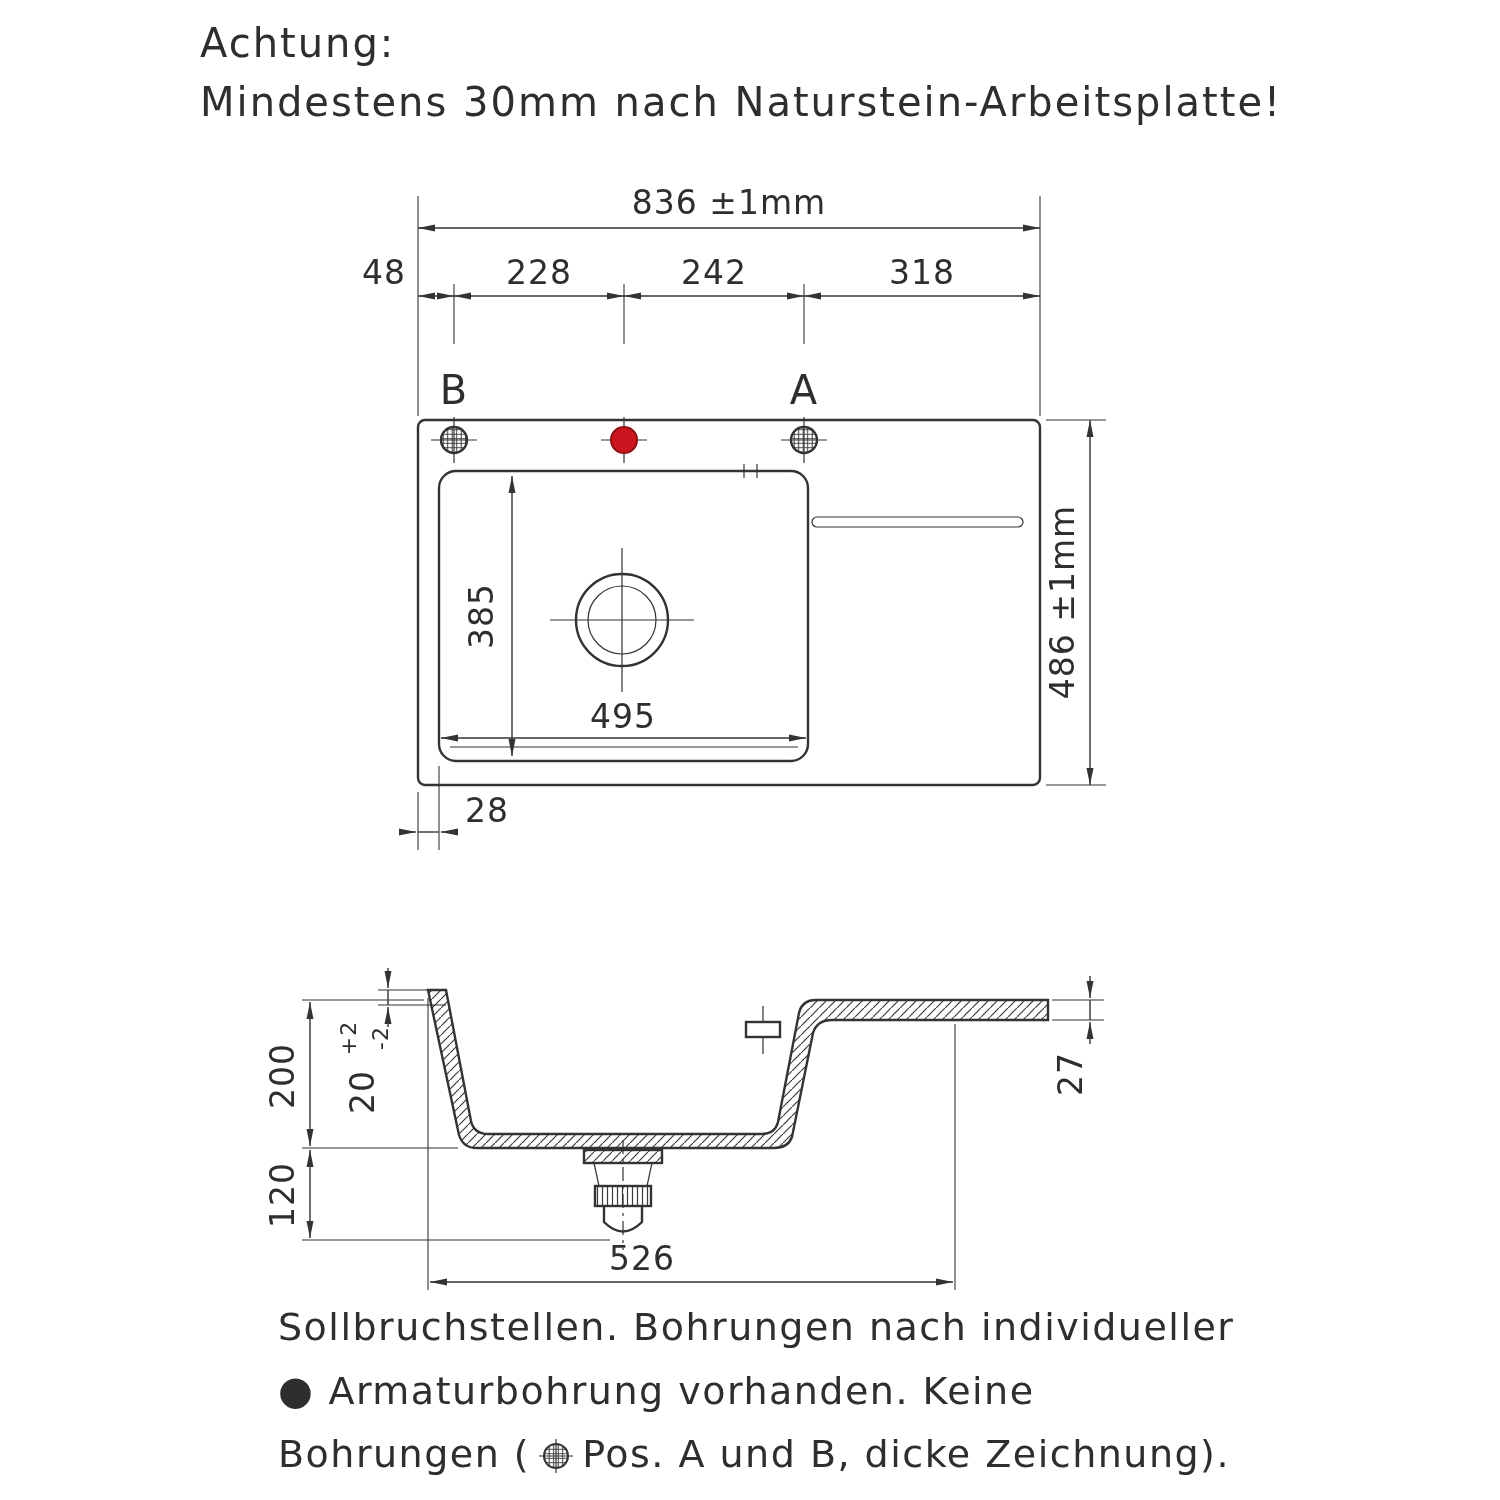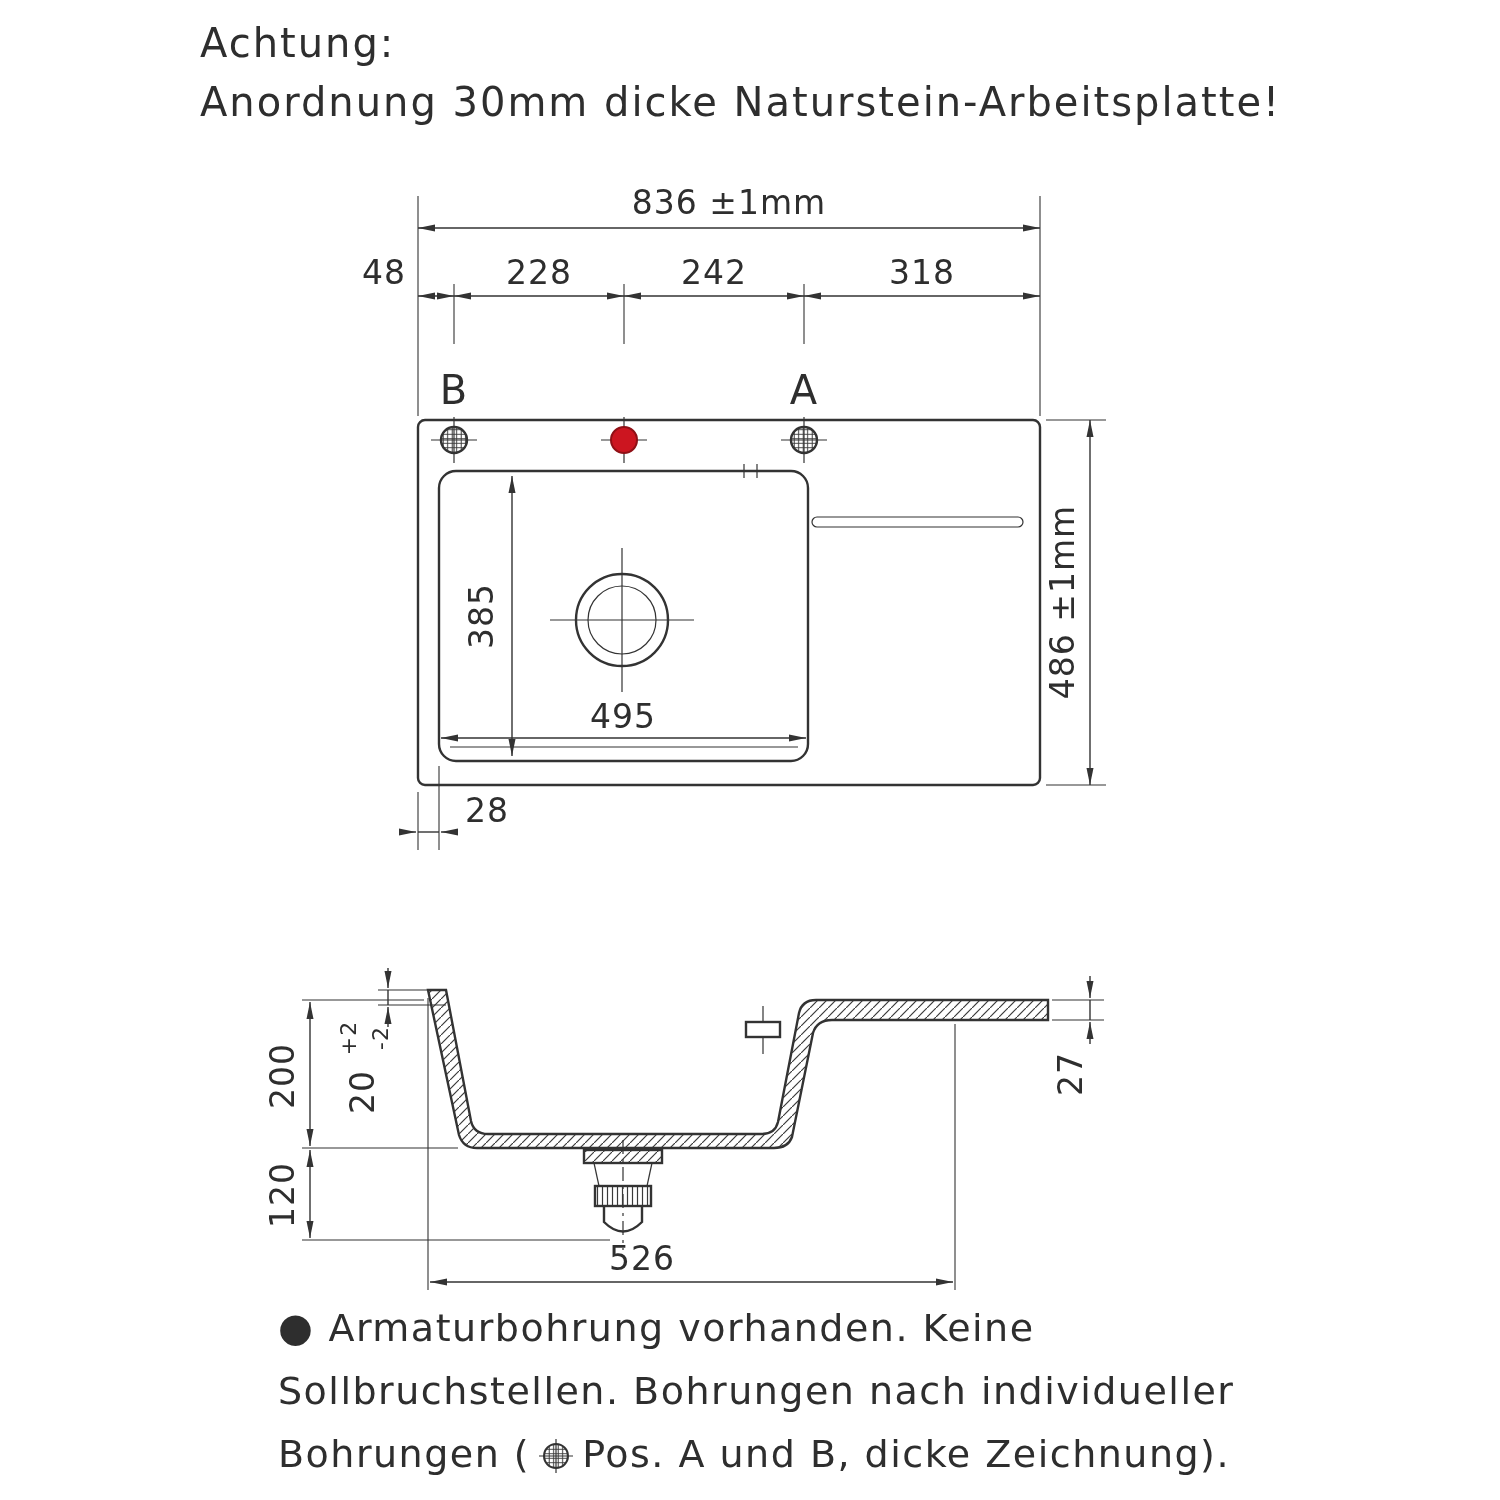--- a/index.html
+++ b/index.html
@@ -19,21 +19,21 @@
   .dim  { stroke:#333333; stroke-width:1.4; }
   .nofill { fill:none; }
 </style>
 </head>
 <body>
 
 <div class="stage">
 
   <div class="header">
     <div>Achtung:</div>
-    <div>Anordnung 30mm dicke Naturstein-Arbeitsplatte!</div>
+    <div>Mindestens 30mm nach Naturstein-Arbeitsplatte!</div>
   </div>
 
   <svg class="drawing" width="1500" height="1500" viewBox="0 0 1500 1500">
     <defs>
       <marker id="arr" viewBox="0 0 18 8" refX="17.5" refY="4" markerWidth="18" markerHeight="8" orient="auto-start-reverse" markerUnits="userSpaceOnUse">
         <path d="M0.5,0.5 L17.5,4 L0.5,7.5 Z" fill="#333333"></path>
       </marker>
       <pattern id="hatch" patternUnits="userSpaceOnUse" width="9" height="9">
         <line x1="0" y1="9" x2="9" y2="0" stroke="#3a3a3a" stroke-width="1.2"></line>
       </pattern>
@@ -165,24 +165,24 @@
       <text transform="translate(374,1092) rotate(-90)" text-anchor="middle">20</text>
       <text class="small" transform="translate(356,1038) rotate(-90)" text-anchor="middle">+2</text>
       <text class="small" transform="translate(388,1038) rotate(-90)" text-anchor="middle">-2</text>
       <text transform="translate(1082,1074) rotate(-90)" text-anchor="middle">27</text>
       <text x="642" y="1270" text-anchor="middle">526</text>
     </g>
   </svg>
 
   <div class="footer">
     <div>
-      <span class="bullet">●</span><span>Armaturbohrung vorhanden. Keine</span>
+      <span>Sollbruchstellen. Bohrungen nach individueller</span>
     </div>
     <div>
-      <span>Sollbruchstellen. Bohrungen nach individueller</span>
+      <span class="bullet">●</span><span>Armaturbohrung vorhanden. Keine</span>
     </div>
     <div>
       <span>Bohrungen (</span><svg class="pos-icon" width="36" height="36" viewBox="0 0 36 36">
           <line x1="18" y1="1" x2="18" y2="35" stroke="#333" stroke-width="1.2"></line>
           <line x1="1" y1="18" x2="35" y2="18" stroke="#333" stroke-width="1.2"></line>
           <circle cx="18" cy="18" r="12" fill="url(#xhatch)" stroke="#333" stroke-width="2"></circle>
         </svg><span>Pos. A und B, dicke Zeichnung).</span>
     </div>
   </div>
 

